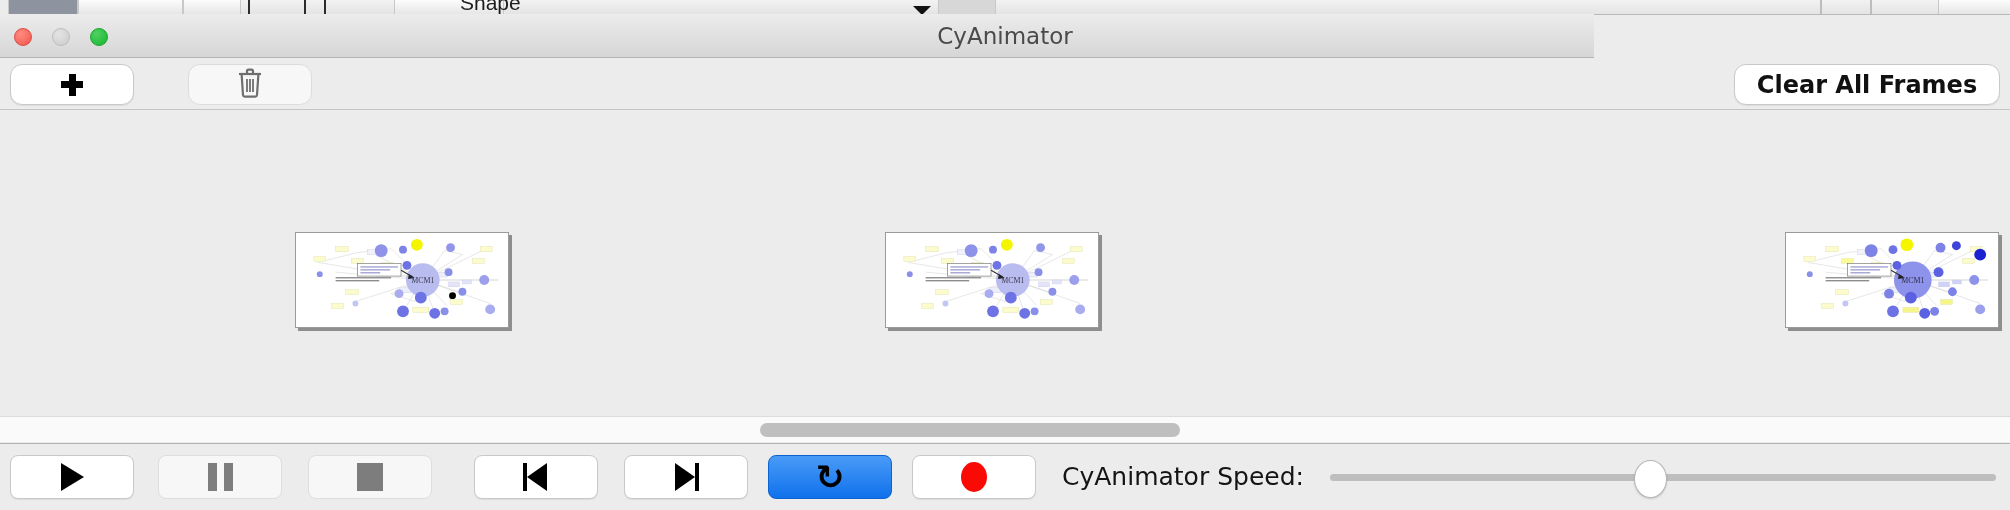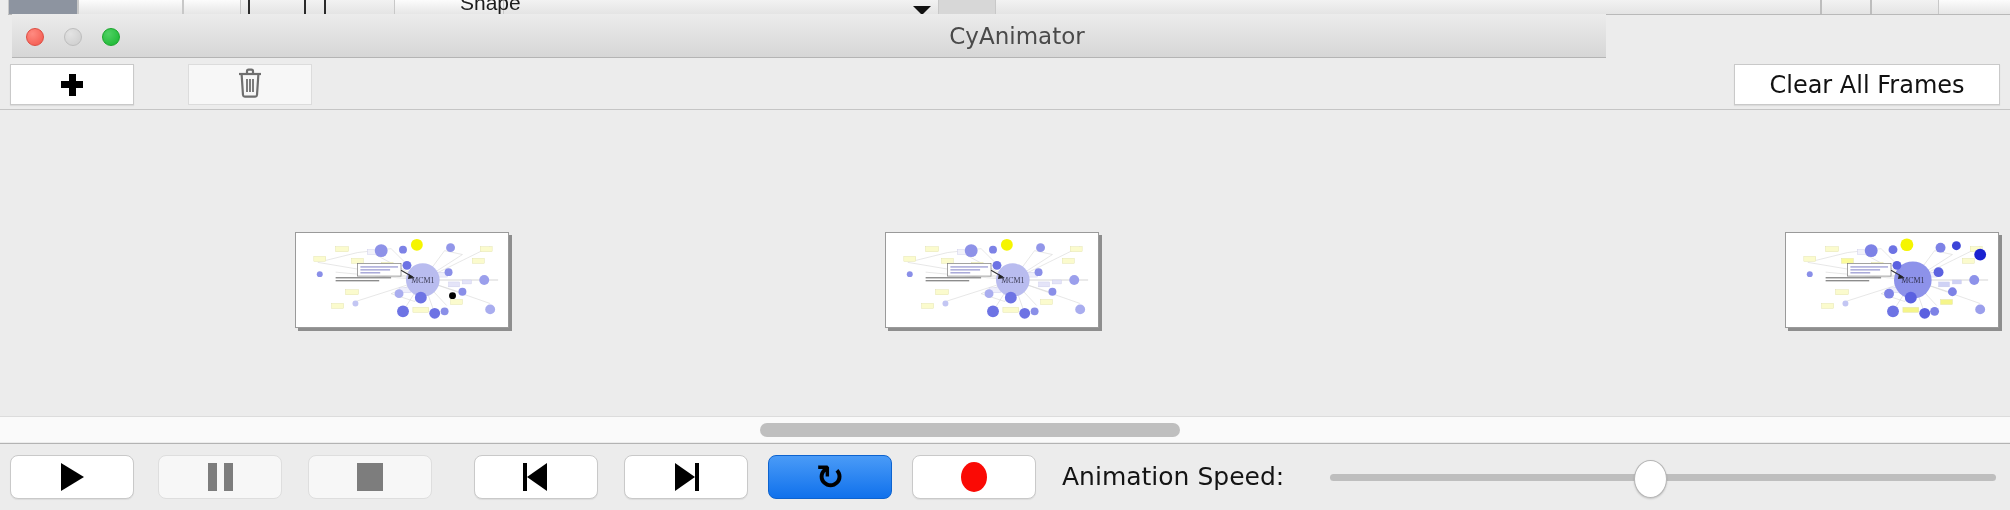--- a/index.html
+++ b/index.html
@@ -38,21 +38,21 @@
   #bg-arrow {
     position: absolute; left: 905px; top: 6px;
     width: 0; height: 0;
     border-left: 9px solid transparent;
     border-right: 9px solid transparent;
     border-top: 9px solid #111;
   }
 
   
   #titlebar {
-    position: absolute; left: 12px; top: 14px;
+    position: absolute; left: 0; top: 14px;
     width: 1594px; height: 44px;
     background: linear-gradient(#ececec, #d6d6d6);
     border-bottom: 1px solid #b4b4b4;
     box-sizing: border-box;
   }
   #window-title {
     position: absolute; left: 0; top: 0;
     width: 2010px; height: 44px;
     line-height: 44px; text-align: center;
     font-size: 23px; color: #4a4a4a;
@@ -71,24 +71,25 @@
   
   #toolbar {
     position: absolute; left: 0; top: 58px;
     width: 2010px; height: 52px;
     background: #ececec;
     border-bottom: 1px solid #c5c5c5;
     box-sizing: border-box;
   }
   .tbtn {
     position: absolute;
-    border-radius: 0;
+    border-radius: 12px;
     box-sizing: border-box;
     display: flex; align-items: center; justify-content: center;
     cursor: default;
+    font-weight: bold;
   }
   #add-frame-button {
     left: 10px; top: 6px; width: 124px; height: 41px;
     background: #ffffff; border: 1px solid #c9c9c9;
     box-shadow: 0 1px 1px rgba(0,0,0,0.07);
   }
   #delete-frame-button {
     left: 188px; top: 6px; width: 124px; height: 41px;
     background: #f7f7f7; border: 1px solid #dcdcdc;
   }
@@ -473,19 +474,19 @@
   </div>
 
   <div class="pbtn active" style="left:768px;width:124px;">
     <span class="icon-loop">↻</span>
   </div>
 
   <div class="pbtn enabled" style="left:912px;width:124px;">
     <span class="icon-record"></span>
   </div>
 
-  <div id="animation-speed-label">Animation Speed:</div>
+  <div id="animation-speed-label">CyAnimator Speed:</div>
 
   <div id="speed-slider">
     <div id="speed-slider-track"></div>
     <div id="speed-slider-thumb"></div>
   </div>
 </div>
 
 </body></html>

